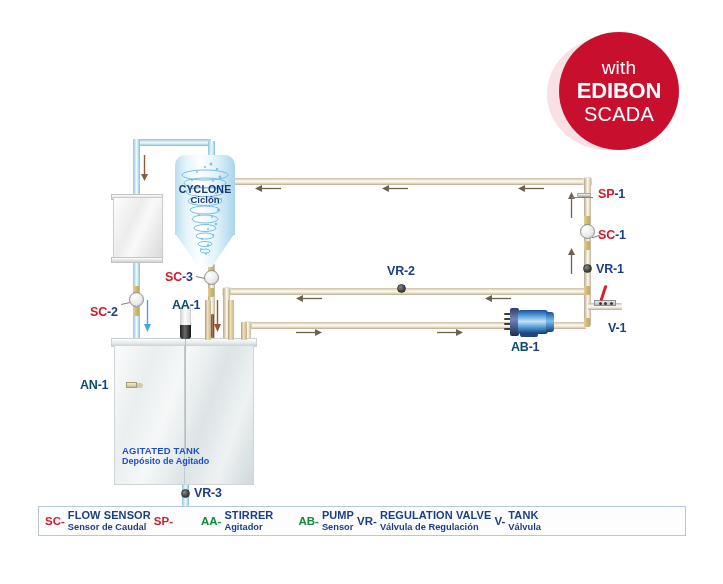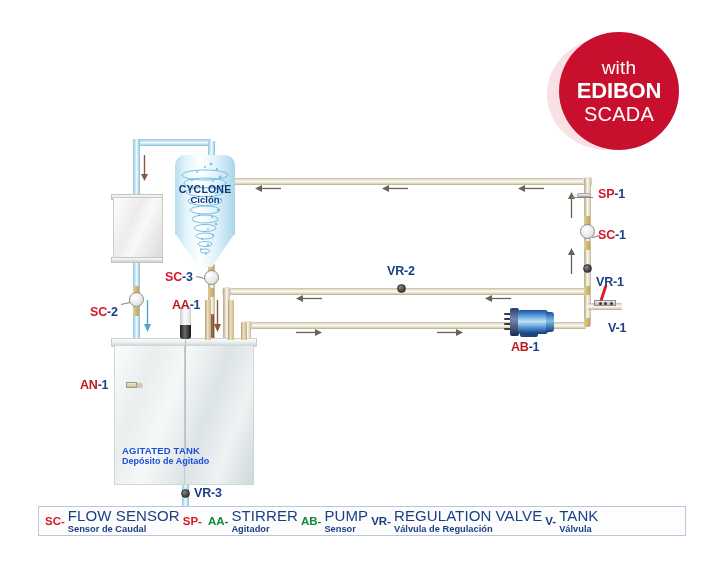--- a/index.html
+++ b/index.html
@@ -32,21 +32,21 @@
   .fitting-v{position:absolute;width:6px;height:9px;border-radius:1px;
            background:linear-gradient(to right,#e4cd8e,#bfa75f);}
 
   
   .arw{position:absolute;color:#6b6254;}
   .arw svg{display:block;}
 
   
   .lbl{position:absolute;font-size:12.5px;font-weight:bold;white-space:nowrap;letter-spacing:-.2px;}
   .lbl .r{color:#d7182a;}
-  .lbl .g{color:#b91c1c;text-align:right;}
+  .lbl .g{color:#0c4a6e;text-align:right;}
   .lbl .n{color:#1b3f87;}
   .leader{position:absolute;border-bottom:1.3px solid #8b8378;}
 
   
   .cyclone{position:absolute;left:175px;top:155px;width:60px;height:112px;}
   .cyc-body{position:absolute;left:0;top:0;width:60px;height:80px;border-radius:10px 10px 0 0;
     background:linear-gradient(to right,#b8ddee 0%,#e3f4fb 18%,#ffffff 42%,#dff1fa 70%,#a9d5ea 100%);}
   .cyc-cone{position:absolute;left:0;top:78px;width:60px;height:34px;
     background:linear-gradient(to right,#b8ddee 0%,#e3f4fb 18%,#ffffff 42%,#dff1fa 70%,#a9d5ea 100%);
     clip-path:polygon(0 0,100% 0,72% 72%,62% 100%,38% 100%,28% 72%);}
@@ -115,24 +115,24 @@
   .an-tip{position:absolute;left:137px;top:383px;width:6px;height:5px;border-radius:0 3px 3px 0;
     background:#cfc9b8;}
 
   
   .legend{position:absolute;left:38px;top:506px;width:648px;height:22px;
     background:#fdfdfd;border:1px solid #b9c6e0;box-sizing:border-box;
     display:flex;align-items:center;padding:14px 6px;}
   .lg-item{display:flex;align-items:center;margin-right:3px;}
   .lg-code{font-size:11.5px;font-weight:bold;margin-right:3px;white-space:nowrap;}
   .lg-code.r{color:#d7182a;}
-  .lg-code.g{color:#128a3c;}
+  .lg-code.g{color:#128a3c;margin-left:22px;}
   .lg-code.n{color:#1b3f87;}
   .lg-txt{line-height:1.15;white-space:nowrap;}
-  .lg-en{font-size:15px;font-weight:normal;color:#1b3f87;letter-spacing:.1px;}
+  .lg-en{font-size:11px;font-weight:bold;color:#1b3f87;letter-spacing:.1px;}
   .lg-es{font-size:9.3px;font-weight:bold;color:#1b3f87;}
 </style>
 </head>
 <body>
 
 <div id="stage">
 
   <div class="badge-wrap">
     <div class="badge-halo"></div>
     <div class="badge">
@@ -357,21 +357,21 @@
   <div class="lbl" style="left:598px;top:187px;">
     <span class="r">SP</span><span class="n">-1</span>
   </div>
   <div class="leader" style="left:571px;top:197px;width:22px;"></div>
 
   <div class="lbl" style="left:598px;top:228px;">
     <span class="r">SC</span><span class="n">-1</span>
   </div>
   <div class="leader" style="left:592px;top:236px;width:8px;transform:rotate(-18deg);"></div>
 
-  <div class="lbl" style="left:596px;top:275px;">
+  <div class="lbl" style="left:596px;top:262px;">
     <span class="n">VR</span><span class="n">-1</span>
   </div>
 
   <div class="lbl" style="left:608px;top:321px;">
     <span class="n">V</span><span class="n">-1</span>
   </div>
 
   <div class="lbl" style="left:387px;top:264px;">
     <span class="n">VR</span><span class="n">-2</span>
   </div>

